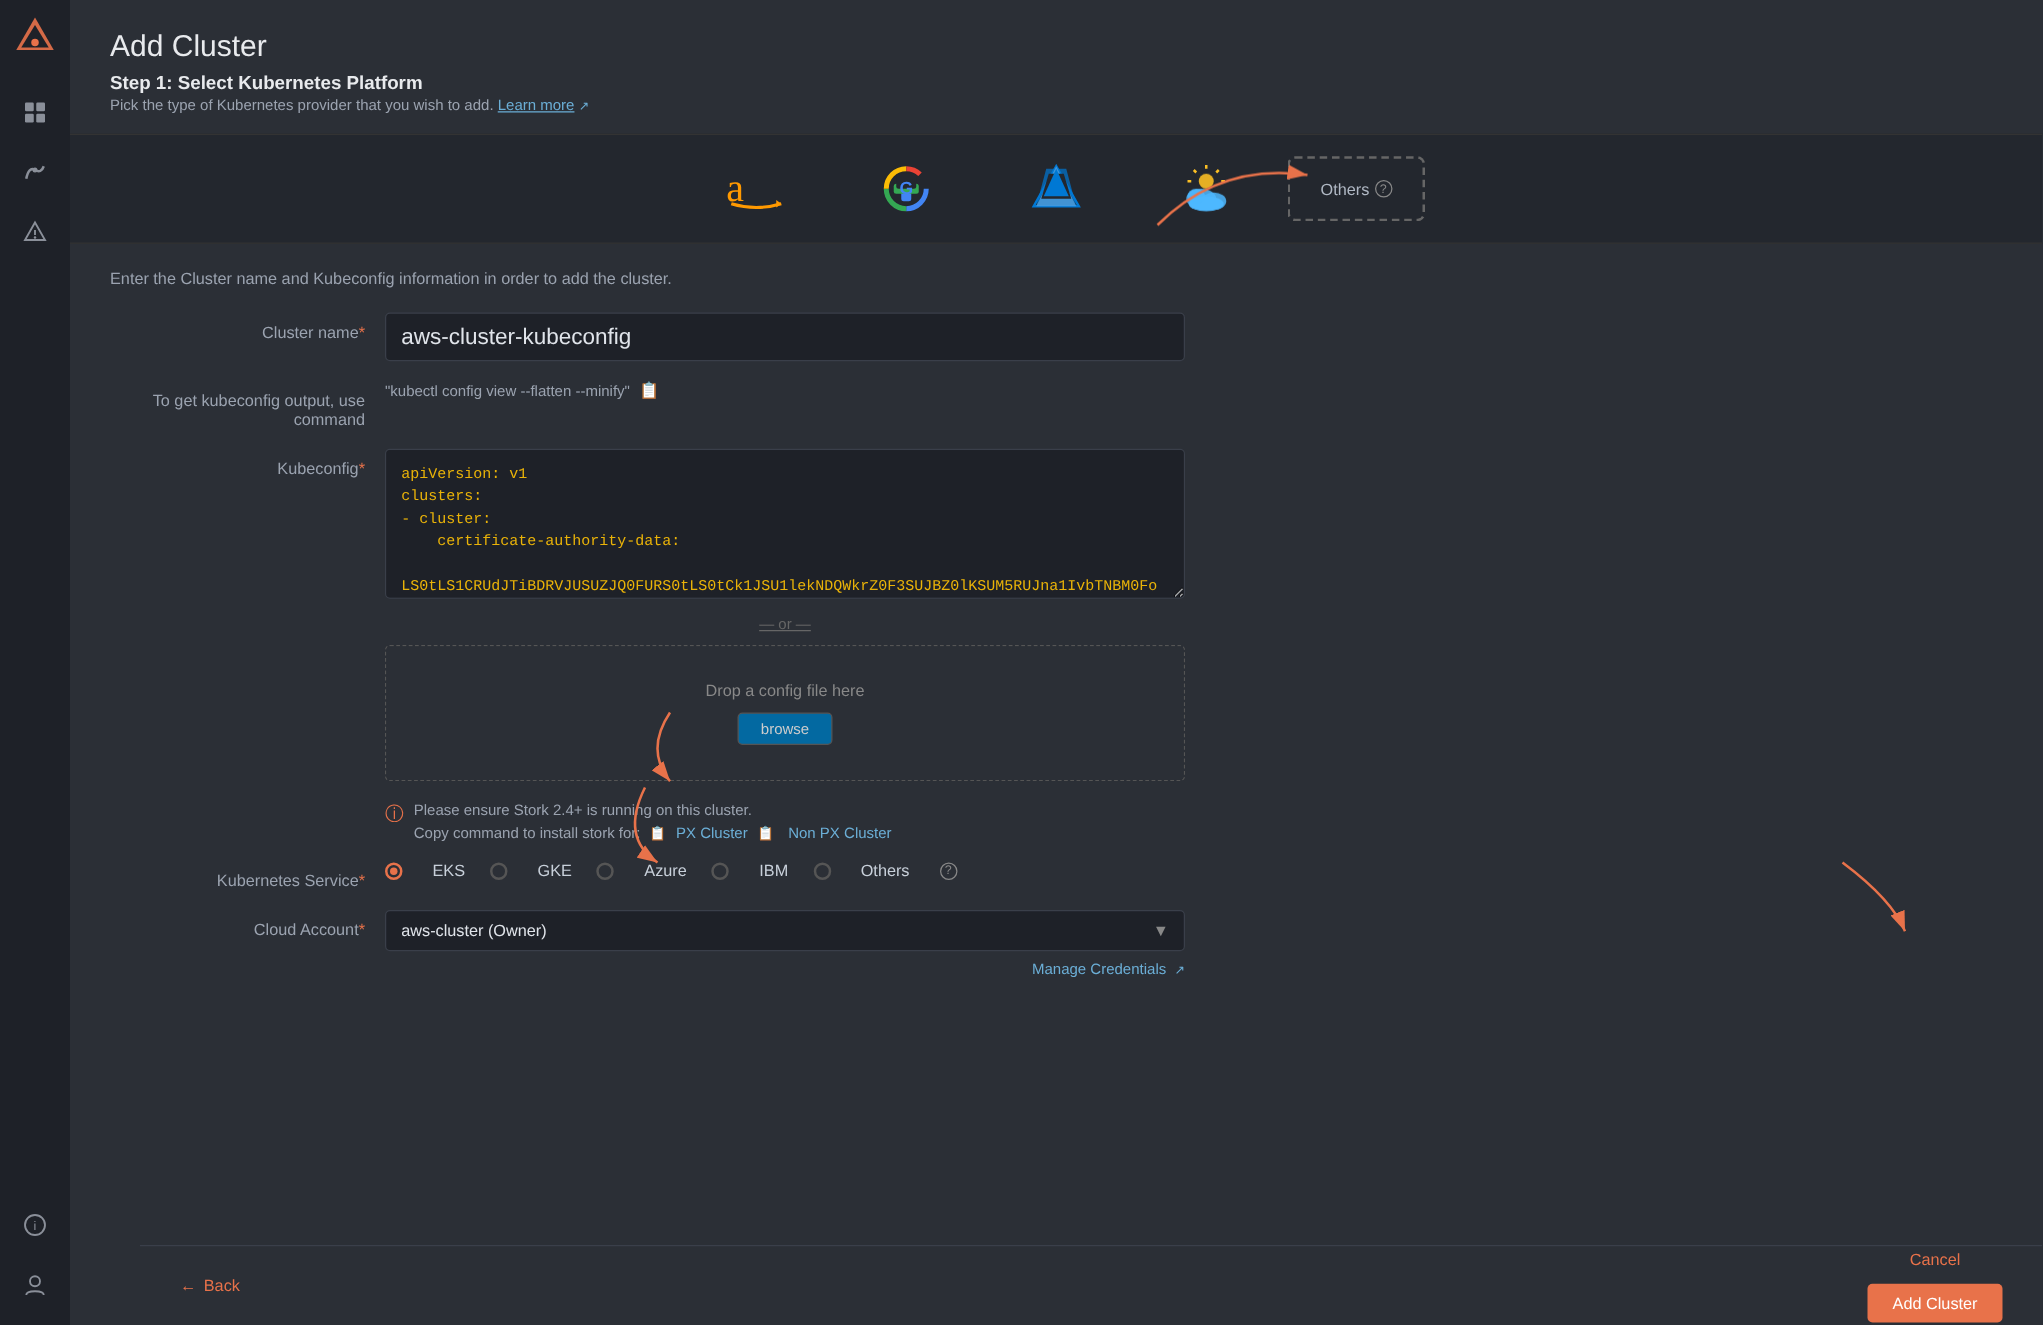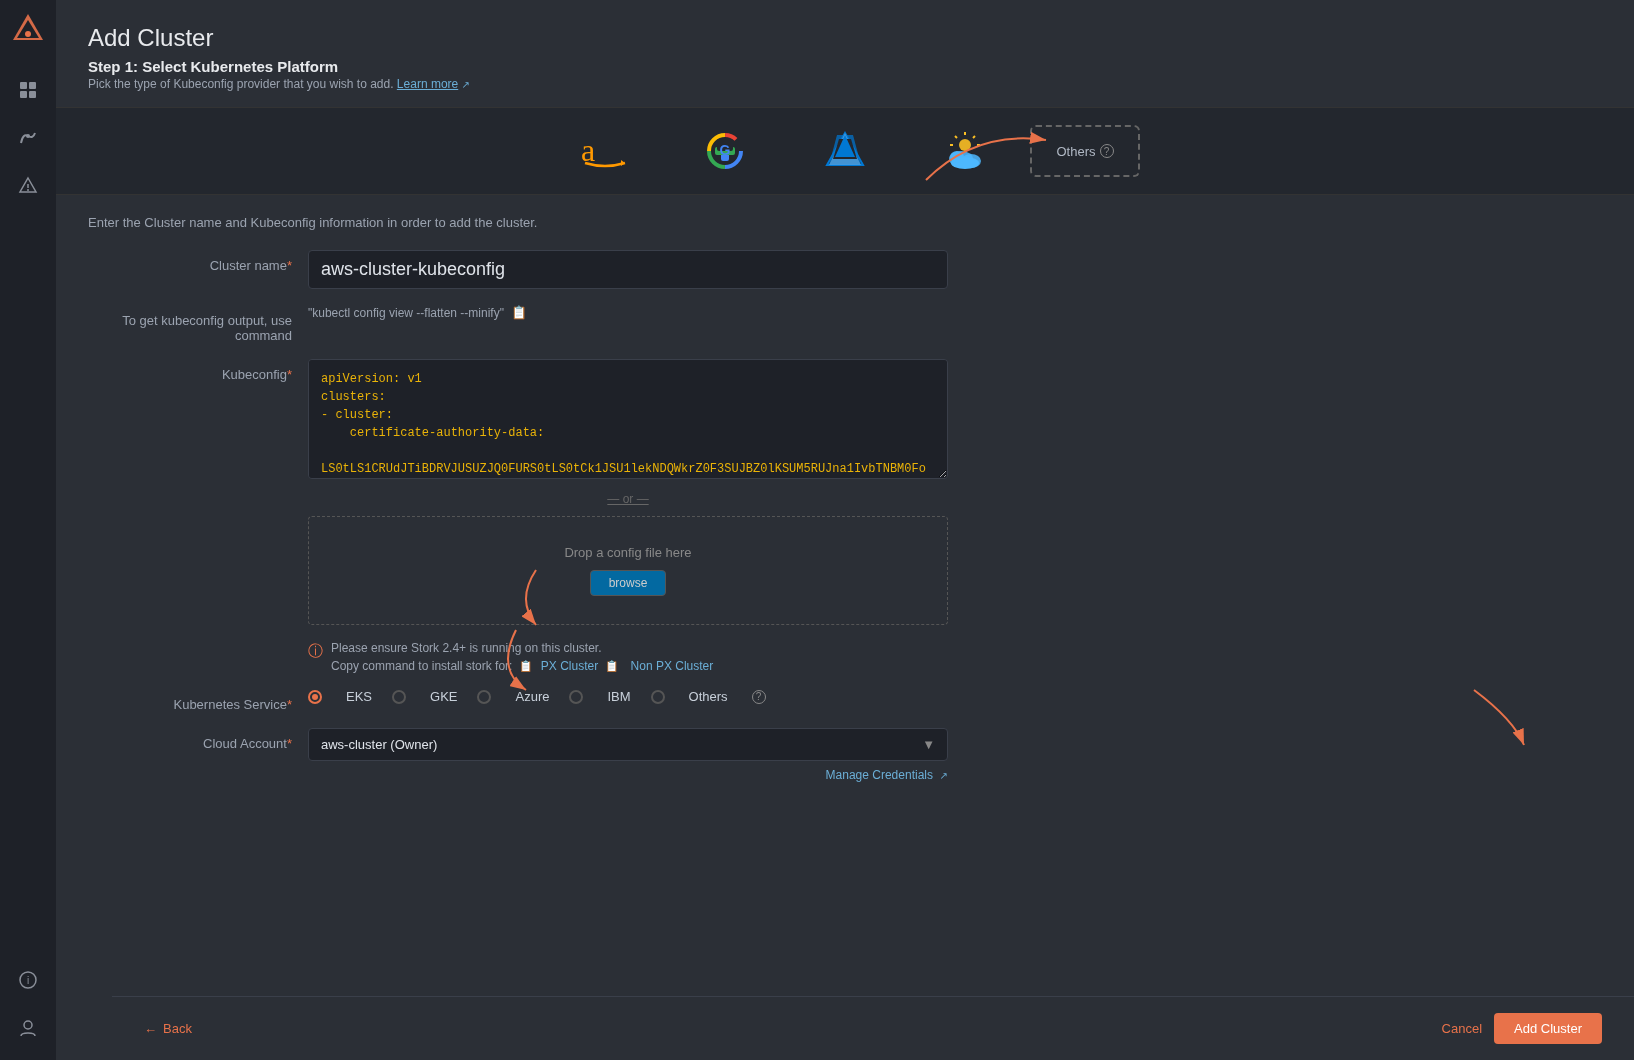--- a/index.html
+++ b/index.html
@@ -319,20 +319,21 @@
       color: #e8724a;
       background: none;
       border: none;
       font-size: 13px;
       cursor: pointer;
     }
     .footer-right {
       display: flex;
       align-items: center;
       gap: 12px;
+      flex-direction: column;
     }
     .cancel-btn {
       background: none;
       border: none;
       color: #e8724a;
       font-size: 13px;
       cursor: pointer;
     }
     .add-cluster-btn {
       background: #e8724a;
@@ -429,21 +430,21 @@
     </div>
   </div>
 </div>
 
 <div class="main" style="position:relative;">
 
   <div class="page-header">
     <div class="page-title">Add Cluster</div>
     <div class="step-title">Step 1: Select Kubernetes Platform</div>
     <div class="step-desc">
-      <span>Pick the type of Kubeconfig provider that you wish to add.</span>
+      <span>Pick the type of Kubernetes provider that you wish to add.</span>
       <a href="#">Learn more</a>
       <span style="font-size:10px; color:#6baed6;">↗</span>
     </div>
   </div>
 
   <div class="platform-bar">
 
     <div class="platform-option">
       <div class="icon-wrap">
 

